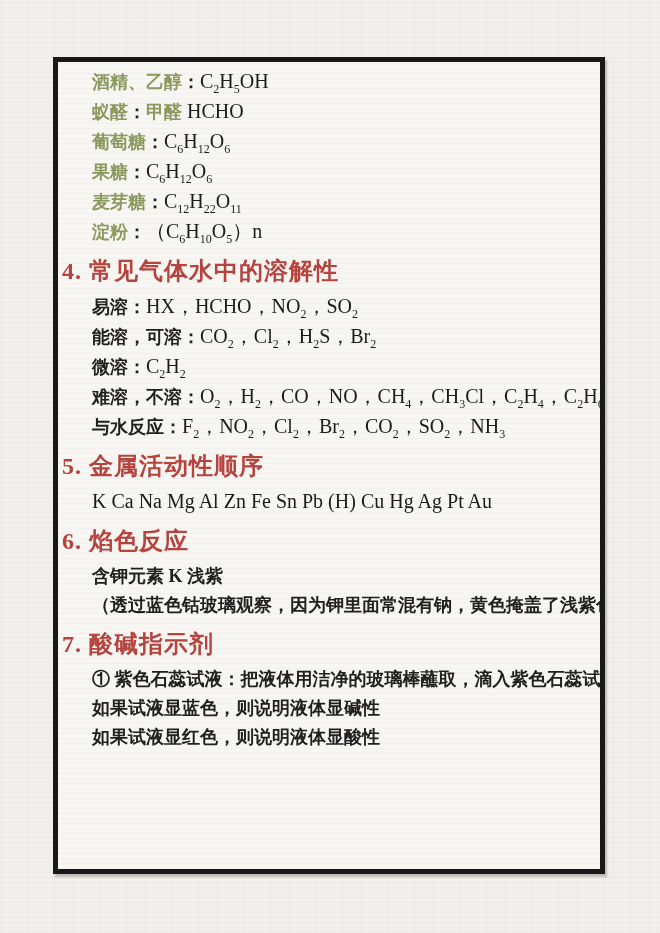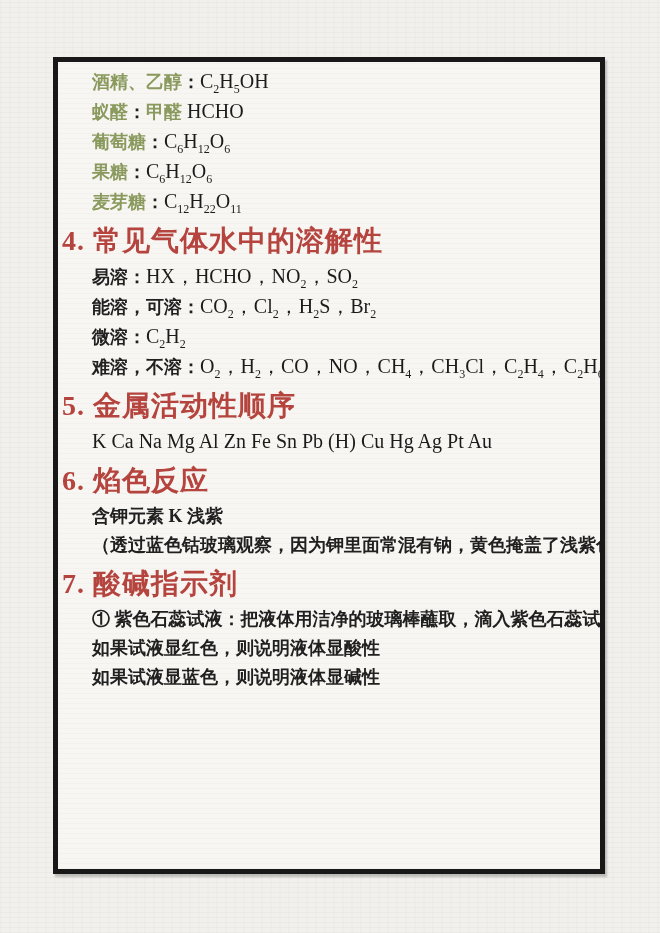--- a/index.html
+++ b/index.html
@@ -18,21 +18,21 @@
     background:
       repeating-linear-gradient(0deg, rgba(0,0,0,0.018) 0 1px, transparent 1px 5px),
       #f7f6f2;
     box-shadow:2px 3px 2px rgba(0,0,0,0.22);
     padding:5px 2px 0 2px;
     overflow:hidden;
   }
   .section-heading{
     margin:8px 0 5px 0;
     padding-left:2px;
-    font-size:28px;line-height:32px;
+    font-size:24px;line-height:32px;
     font-weight:bold;
     color:#b5433e;
     letter-spacing:1px;
   }
   .line{
     padding-left:32px;
     line-height:29px;
     font-size:18px;
     color:#202020;
     white-space:nowrap;
@@ -50,36 +50,38 @@
 </head>
 <body>
 
 <div class="card" id="card">
     <section>
       <div class="line"><span class="lbl-green">酒精、乙醇</span><span class="zh">：</span><span class="formula">C<sub>2</sub>H<sub>5</sub>OH</span></div>
       <div class="line"><span class="lbl-green">蚁醛</span><span class="zh">：</span><span class="lbl-green">甲醛</span><span class="formula"> HCHO</span></div>
       <div class="line"><span class="lbl-green">葡萄糖</span><span class="zh">：</span><span class="formula">C<sub>6</sub>H<sub>12</sub>O<sub>6</sub></span></div>
       <div class="line"><span class="lbl-green">果糖</span><span class="zh">：</span><span class="formula">C<sub>6</sub>H<sub>12</sub>O<sub>6</sub></span></div>
       <div class="line"><span class="lbl-green">麦芽糖</span><span class="zh">：</span><span class="formula">C<sub>12</sub>H<sub>22</sub>O<sub>11</sub></span></div>
+      <div class="line"><span class="lbl-green">淀粉</span><span class="zh">：</span><span class="formula">（C<sub>6</sub>H<sub>10</sub>O<sub>5</sub>）n</span></div>
     </section>
     <section>
       <h2 class="section-heading">4. 常见气体水中的溶解性</h2>
       <div class="line"><span class="zh">易溶：</span><span class="formula">HX，HCHO，NO<sub>2</sub>，SO<sub>2</sub></span></div>
       <div class="line"><span class="zh">能溶，可溶：</span><span class="formula">CO<sub>2</sub>，Cl<sub>2</sub>，H<sub>2</sub>S，Br<sub>2</sub></span></div>
       <div class="line"><span class="zh">微溶：</span><span class="formula">C<sub>2</sub>H<sub>2</sub></span></div>
       <div class="line"><span class="zh">难溶，不溶：</span><span class="formula">O<sub>2</sub>，H<sub>2</sub>，CO，NO，CH<sub>4</sub>，CH<sub>3</sub>Cl，C<sub>2</sub>H<sub>4</sub>，C<sub>2</sub>H<sub>6</sub></span></div>
+      <div class="line"><span class="zh">与水反应：</span><span class="formula">F<sub>2</sub>，NO<sub>2</sub>，Cl<sub>2</sub>，Br<sub>2</sub>，CO<sub>2</sub>，SO<sub>2</sub>，NH<sub>3</sub></span></div>
     </section>
     <section>
       <h2 class="section-heading">5. 金属活动性顺序</h2>
       <div class="line"><span class="formula">K Ca Na Mg Al Zn Fe Sn Pb (H) Cu Hg Ag Pt Au</span></div>
     </section>
     <section>
       <h2 class="section-heading">6. 焰色反应</h2>
       <div class="line"><span class="zh">含钾元素 K 浅紫</span></div>
       <div class="line"><span class="zh">（透过蓝色钴玻璃观察，因为钾里面常混有钠，黄色掩盖了浅紫色）</span></div>
     </section>
     <section>
       <h2 class="section-heading">7. 酸碱指示剂</h2>
       <div class="line"><span class="zh">① 紫色石蕊试液：把液体用洁净的玻璃棒蘸取，滴入紫色石蕊试液</span></div>
+      <div class="line"><span class="zh">如果试液显蓝色，则说明液体显碱性</span></div>
       <div class="line"><span class="zh">如果试液显红色，则说明液体显酸性</span></div>
-      <div class="line"><span class="zh">如果试液显蓝色，则说明液体显碱性</span></div>
     </section>
   </div>
 
 </body></html>

